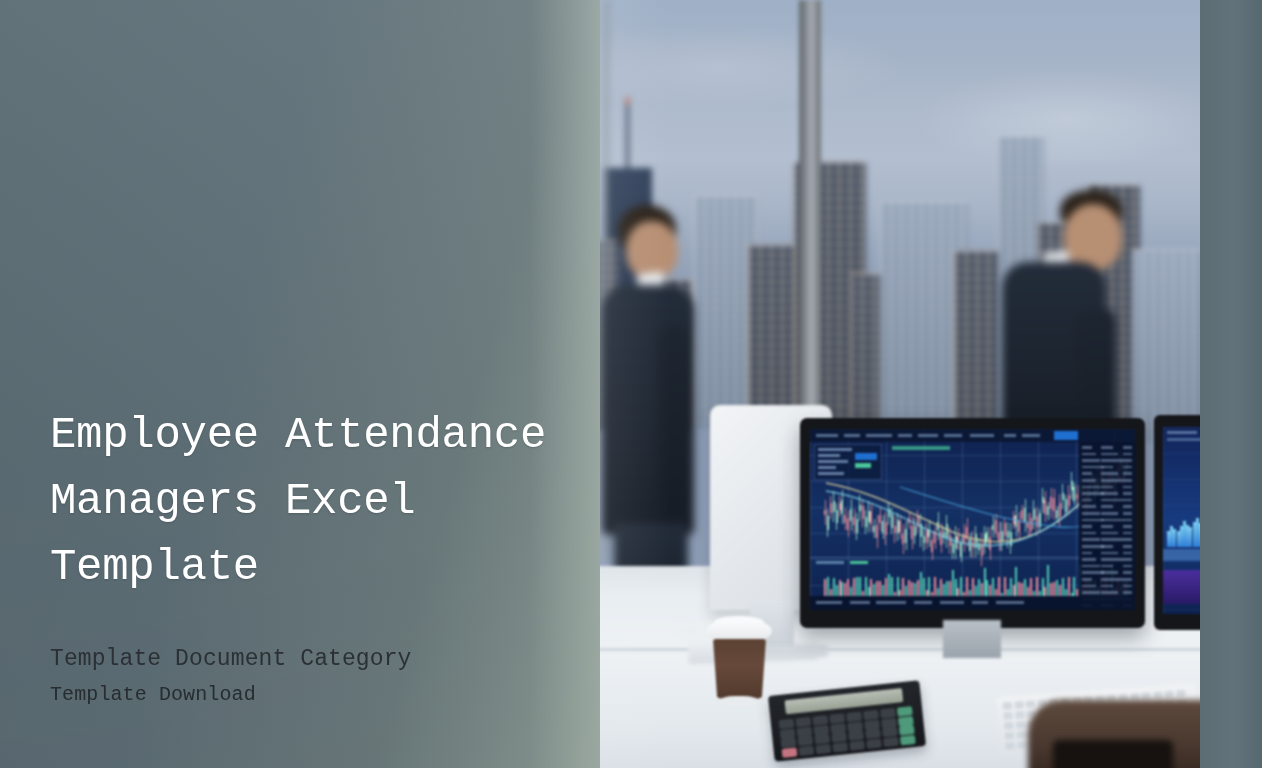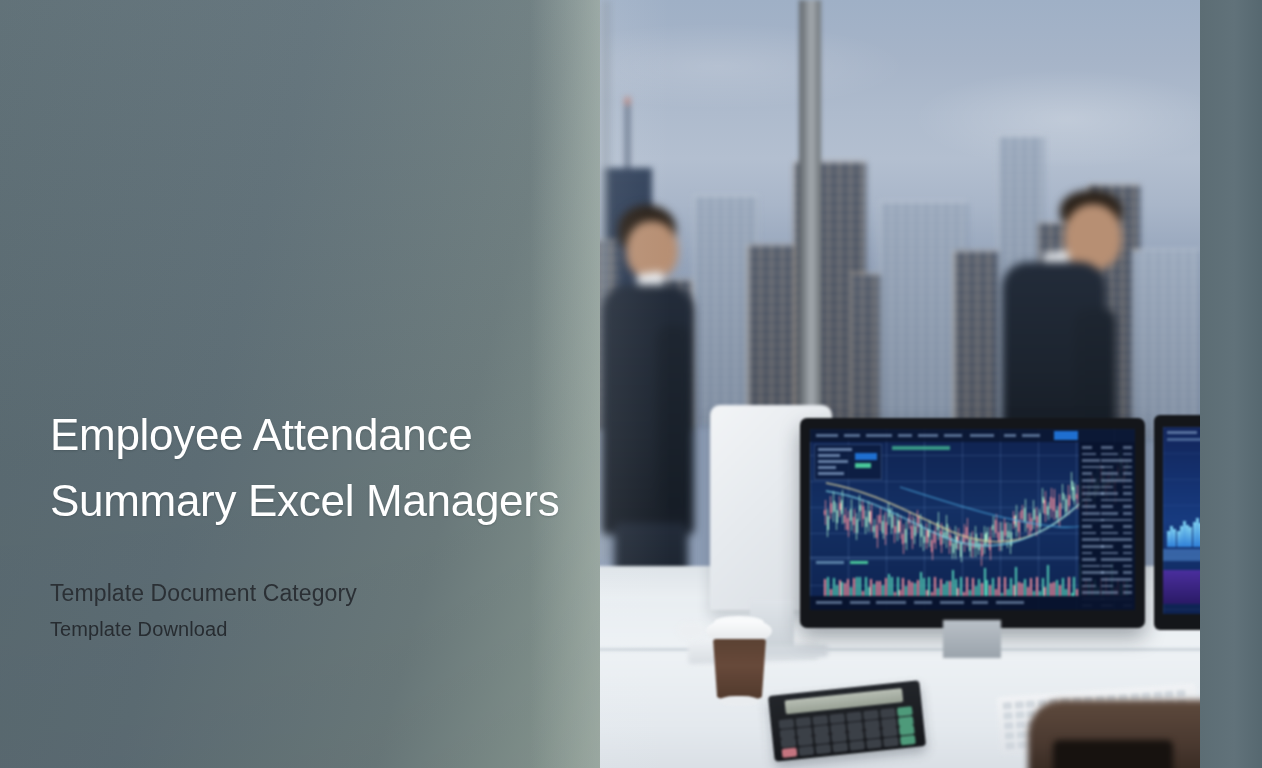--- a/index.html
+++ b/index.html
@@ -10,20 +10,21 @@
   }
   body {
     font-family: "Liberation Sans", sans-serif;
   }
   .slide {
     position: relative;
     width: 1262px;
     height: 768px;
     overflow: hidden;
     background: #5f7076;
+    font-family: Liberation Mono, monospace;
   }
 
   
   .photo {
     position: absolute;
     left: 598px;
     top: 0;
     width: 602px;
     height: 768px;
     overflow: hidden;
@@ -1131,19 +1132,19 @@
 
   <div class="right-strip"></div>
 
   <div class="panel">
     <div class="panel-edge"></div>
   </div>
 
   <div class="text-block">
     <h1 class="title">
       <span>Employee Attendance</span><br>
-      <span>Summary Excel Managers</span><br>
+      <span>Managers Excel Template</span><br>
     </h1>
     <p class="subtitle">Template Document Category</p>
     <p class="subtitle2">Template Download</p>
   </div>
 
 </div>
 
 </body></html>

